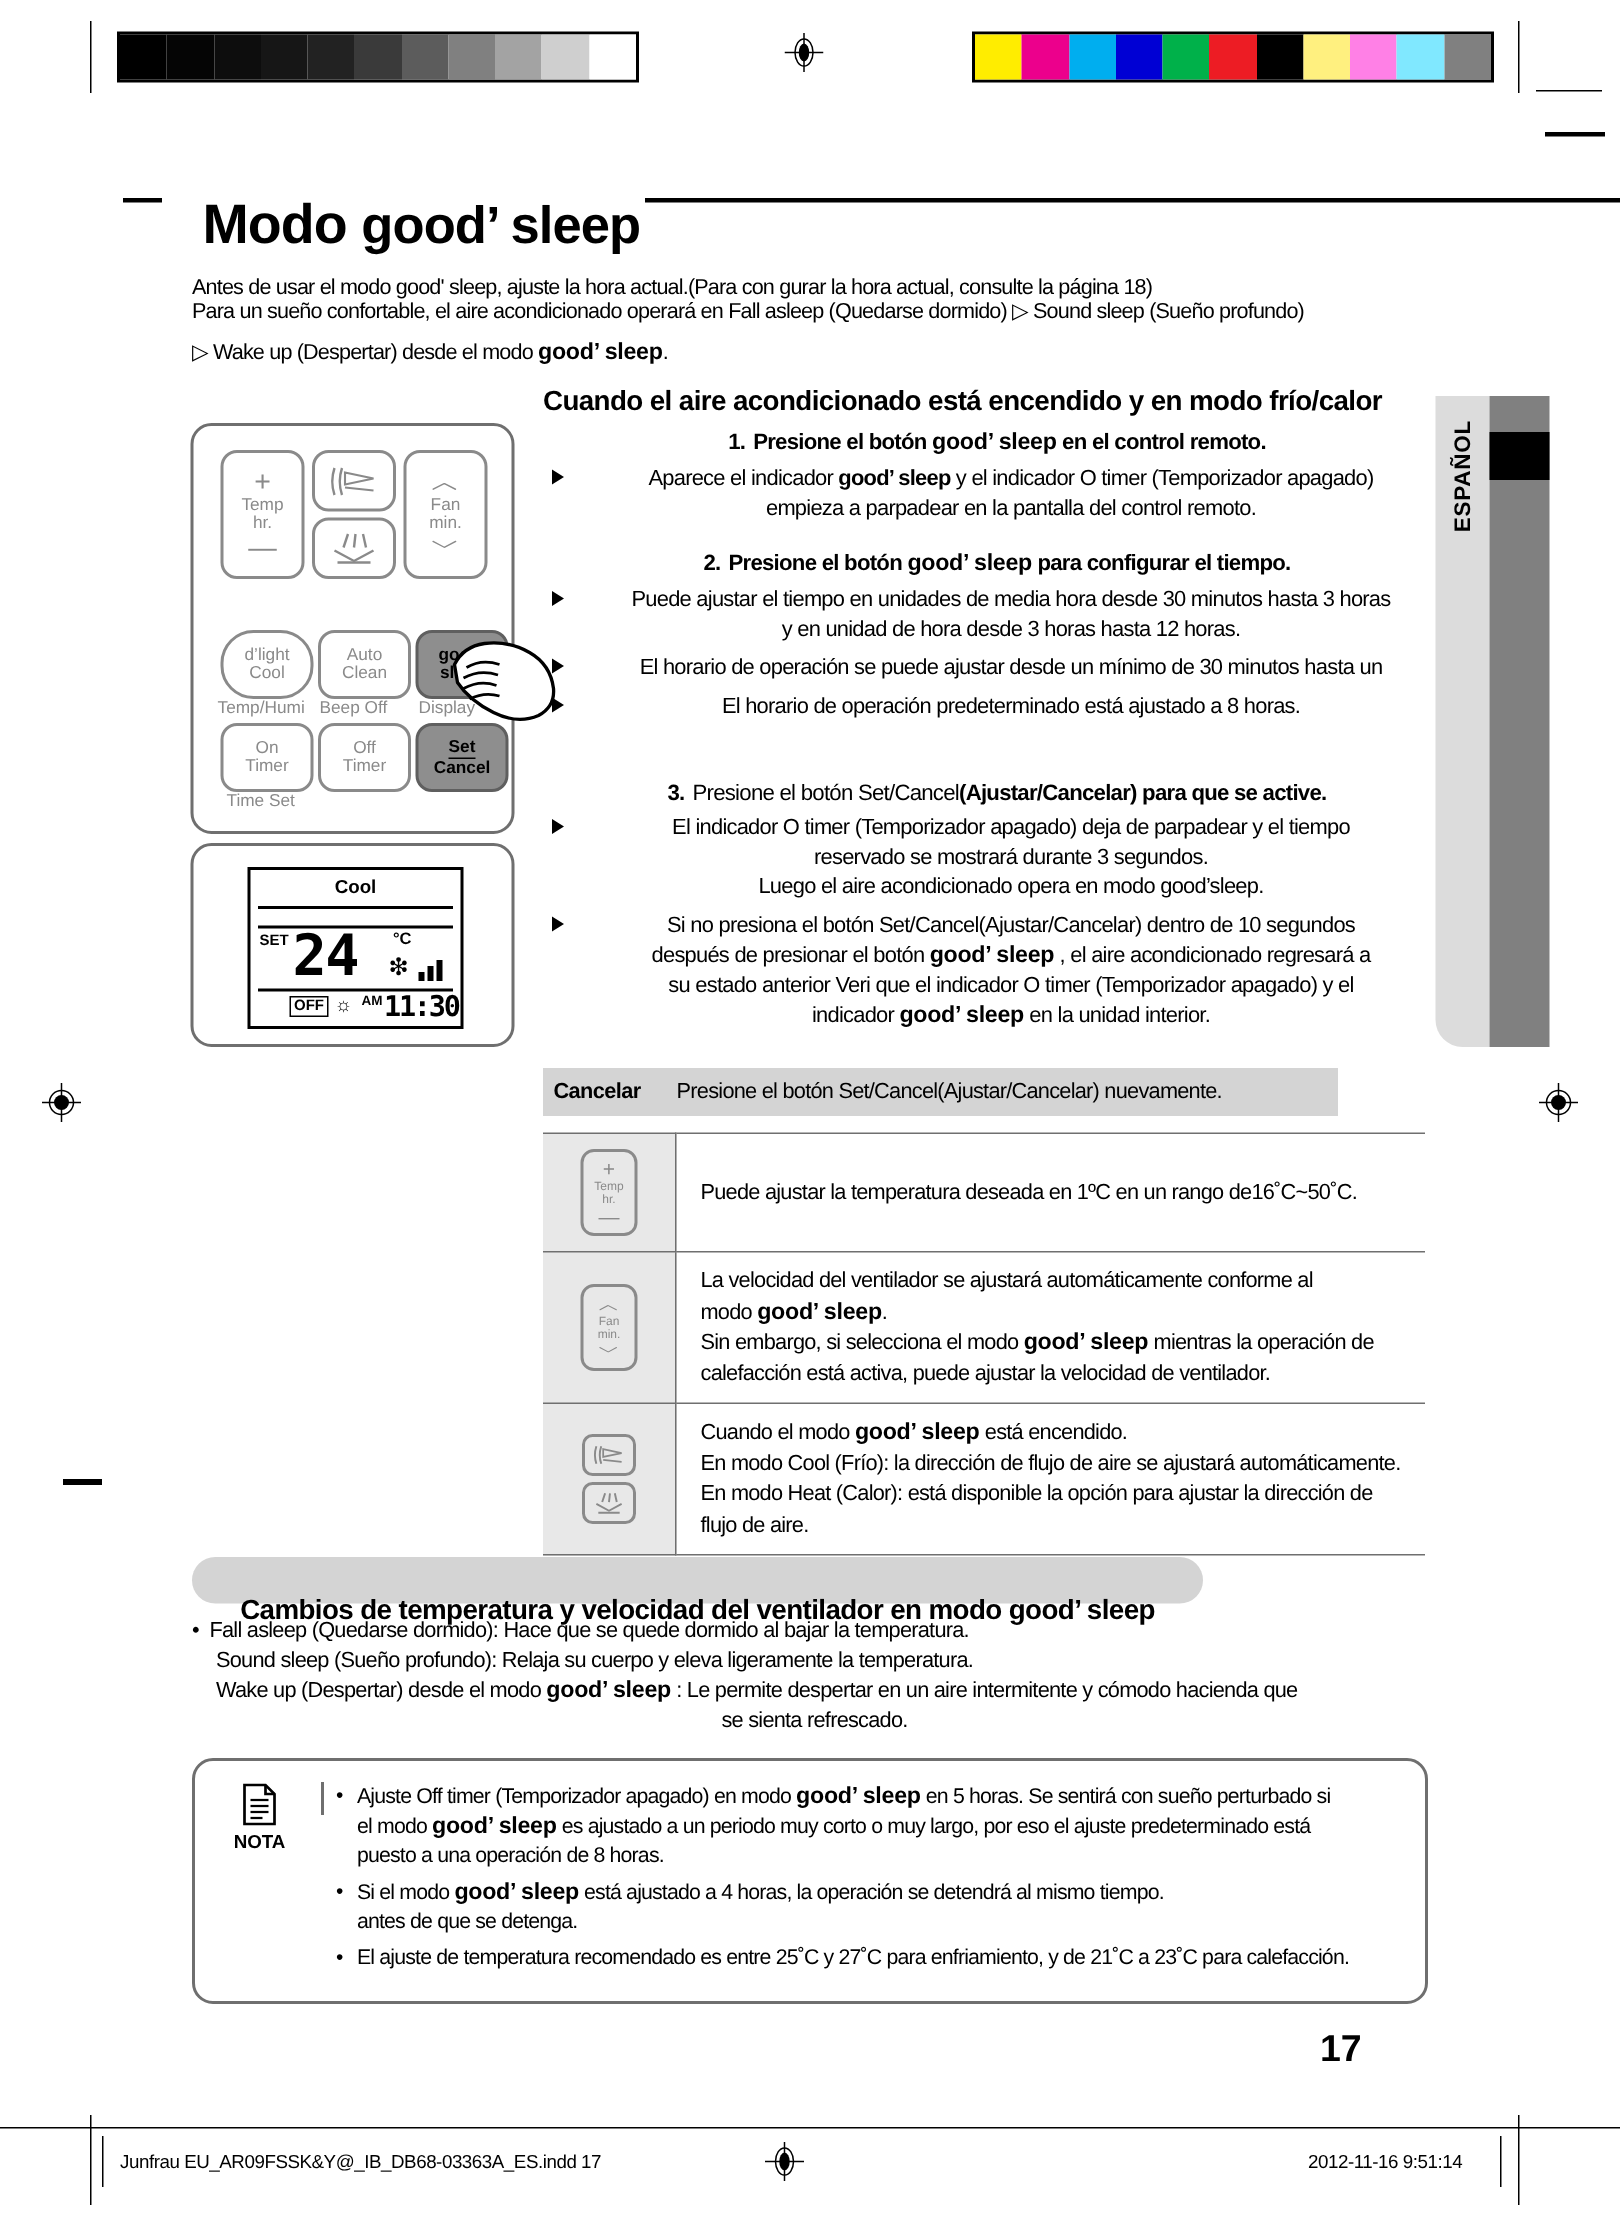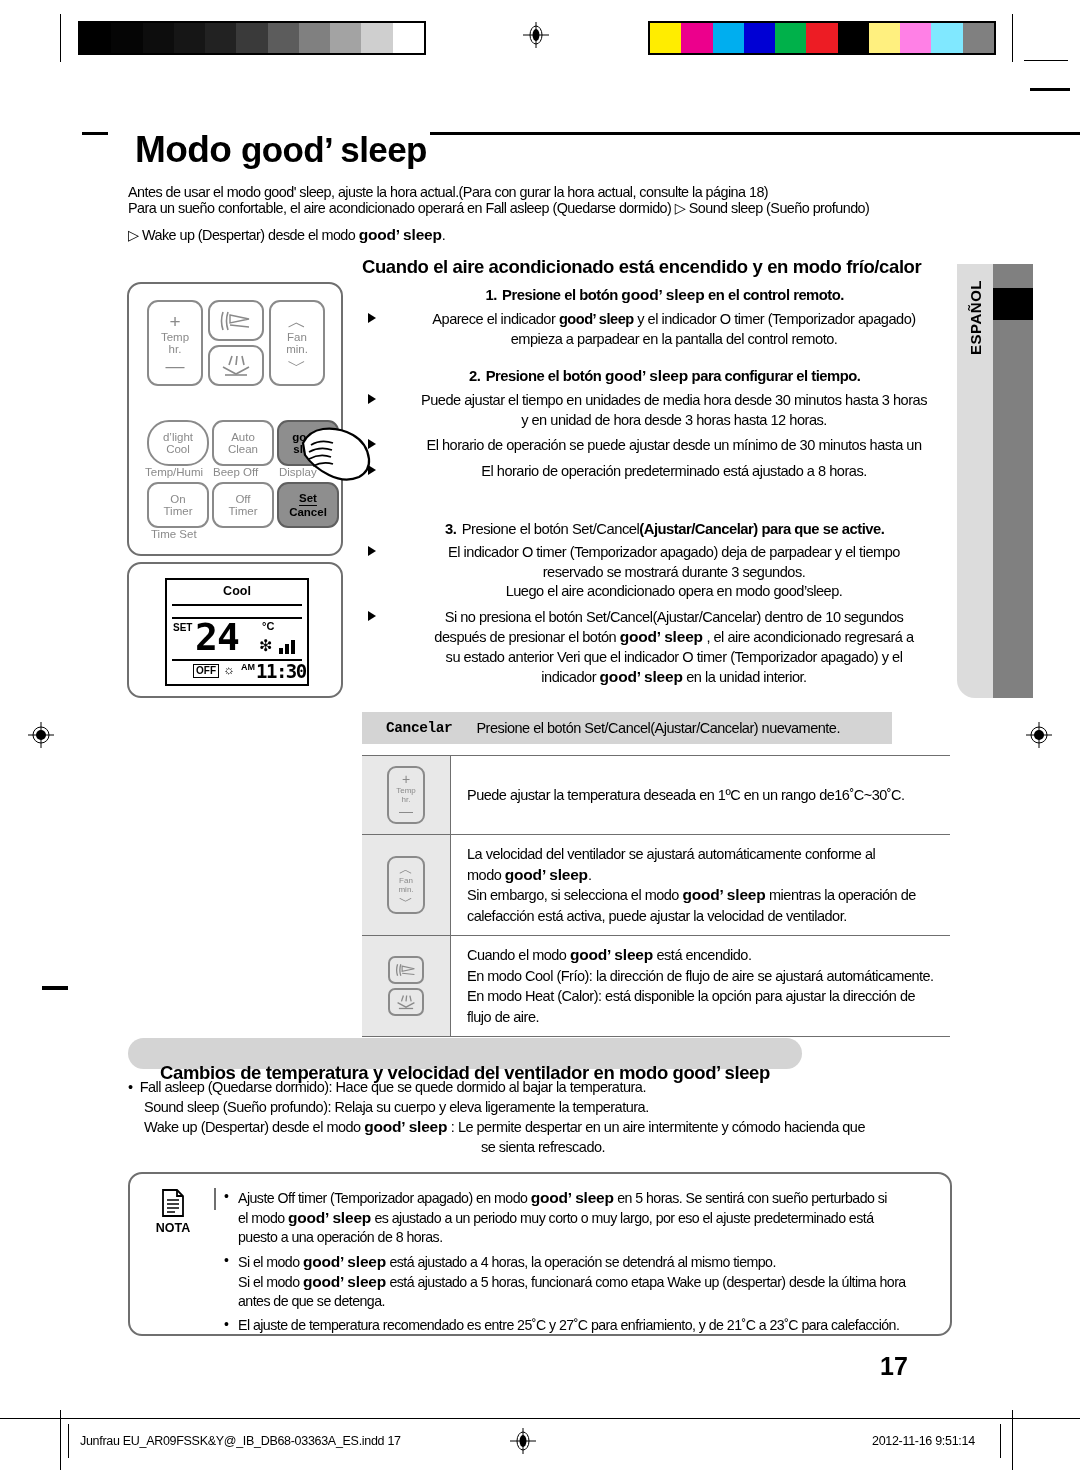--- a/index.html
+++ b/index.html
@@ -115,21 +115,21 @@
     border-left:8px solid #000;border-top:5px solid transparent;border-bottom:5px solid transparent;}
   .bullet .l{display:block;white-space:nowrap;}
 
   #step1{top:286px;}
   #step2{top:367px;}
   #step3{top:521px;}
 
   
   #cancel-bar{position:absolute;left:362px;top:712px;width:530px;height:32px;background:#d4d4d4;
     display:flex;align-items:center;}
-  #cancel-label{padding-left:24px;font-size:14.5px;font-weight:bold;letter-spacing:-0.4px;font-family:Liberation Mono, monospace;}
+  #cancel-label{padding-left:7px;font-size:14.5px;font-weight:bold;letter-spacing:-0.4px;}
   #cancel-text{padding-left:24px;font-size:14.5px;letter-spacing:-0.5px;white-space:nowrap;}
 
   #func-table{position:absolute;left:362px;top:755px;width:588px;border-collapse:collapse;}
   #func-table td{border-bottom:1.5px solid #6f6f6f;vertical-align:middle;padding:0;}
   #func-table tr:first-child td{border-top:1.5px solid #6f6f6f;}
   #func-table td.icon-cell{width:88px;background:#e8e8e8;border-right:1.5px solid #6f6f6f;
     text-align:center;padding:10px 0;}
   #func-table td.desc-cell{padding:9px 0 9px 16px;font-size:14.5px;line-height:20.5px;letter-spacing:-0.5px;}
   #func-table td.desc-cell .l{display:block;white-space:nowrap;}
   .tbtn{display:inline-flex;flex-direction:column;align-items:center;justify-content:center;
@@ -409,21 +409,21 @@
         <tr>
       <td class="icon-cell">
         <span class="tbtn">
           <span class="s">+</span>
           <span>Temp</span>
           <span>hr.</span>
           <span class="s">—</span>
         </span>
       </td>
       <td class="desc-cell">
-        <span class="l">Puede ajustar la temperatura deseada en 1ºC en un rango de16˚C~30˚C.</span>
+        <span class="l">Puede ajustar la temperatura deseada en 1ºC en un rango de16˚C~50˚C.</span>
       </td>
     </tr>
     <tr>
       <td class="icon-cell">
         <span class="tbtn">
           <span class="s">︿</span>
           <span>Fan</span>
           <span>min.</span>
           <span class="s">﹀</span>
         </span>
@@ -493,21 +493,20 @@
     <div id="nota-list">
       <div class="item">
         <span class="dot">•</span>
         <span class="l"><span>Ajuste Off timer (Temporizador apagado) en modo </span><span class="gsb">good’ sleep</span><span> en 5 horas. Se sentirá con sueño perturbado si</span></span>
         <span class="l"><span>el modo </span><span class="gsb">good’ sleep</span><span> es ajustado a un periodo muy corto o muy largo, por eso el ajuste predeterminado está</span></span>
         <span class="l">puesto a una operación de 8 horas.</span>
       </div>
       <div class="item">
         <span class="dot">•</span>
         <span class="l"><span>Si el modo </span><span class="gsb">good’ sleep</span><span> está ajustado a 4 horas, la operación se detendrá al mismo tiempo.</span></span>
-        <span class="l"><span>Si el modo </span><span class="gsb">good’ sleep</span><span> está ajustado a 5 horas, funcionará como etapa Wake up (despertar) desde la última hora</span></span>
         <span class="l">antes de que se detenga.</span>
       </div>
       <div class="item">
         <span class="dot">•</span>
         <span class="l">El ajuste de temperatura recomendado es entre 25˚C y 27˚C para enfriamiento, y de 21˚C a 23˚C para calefacción.</span>
       </div>
     </div>
   </div>
 
   <div id="page-number">17</div>

